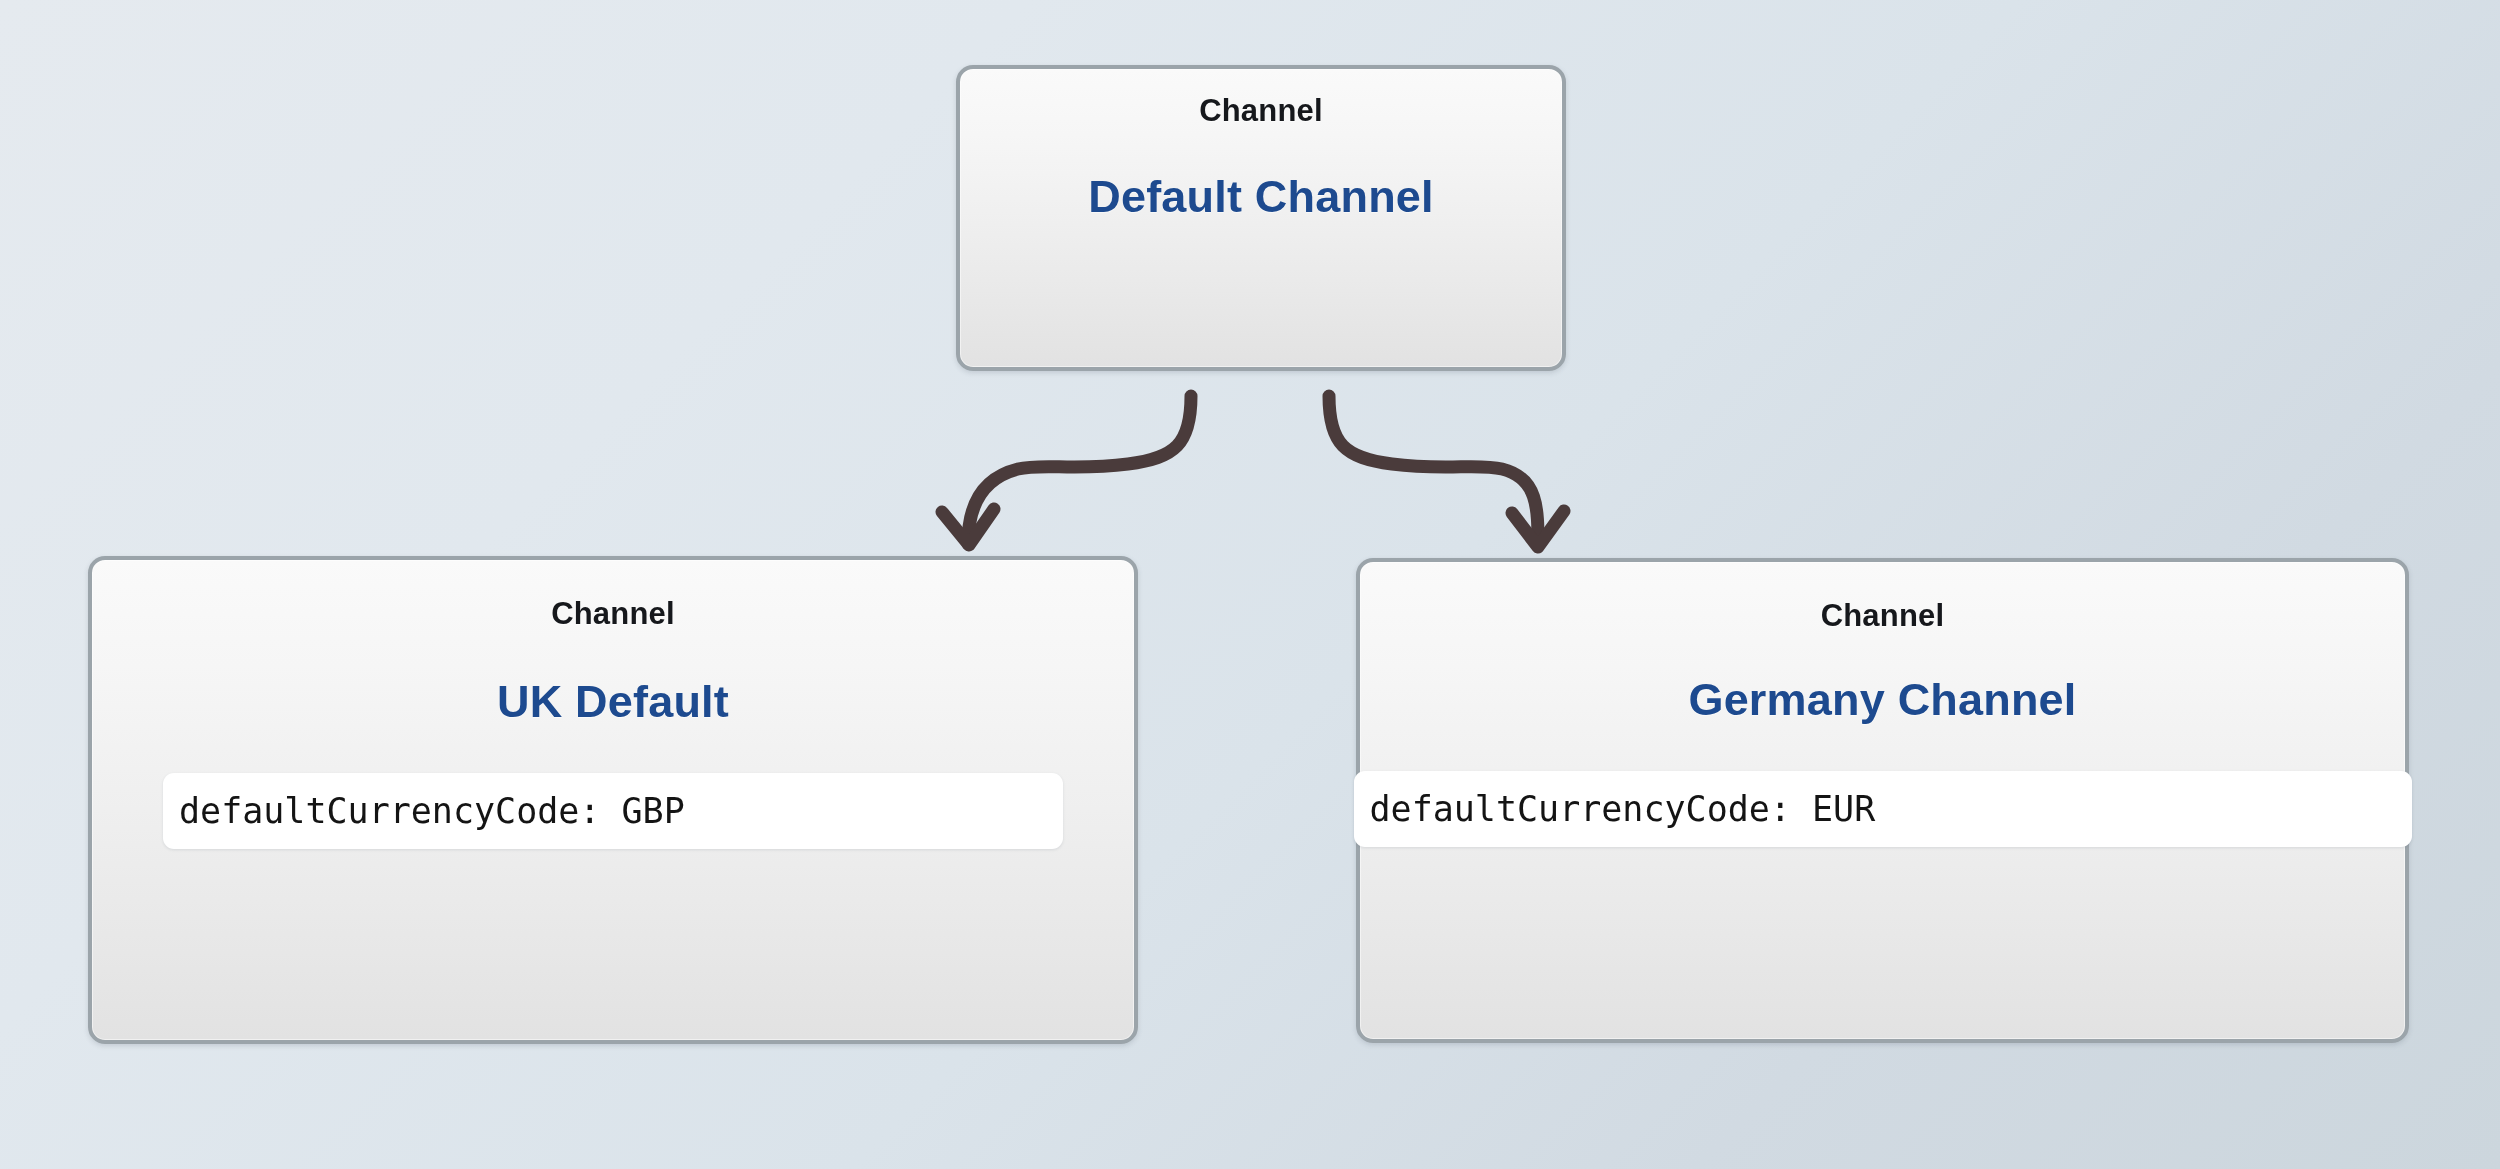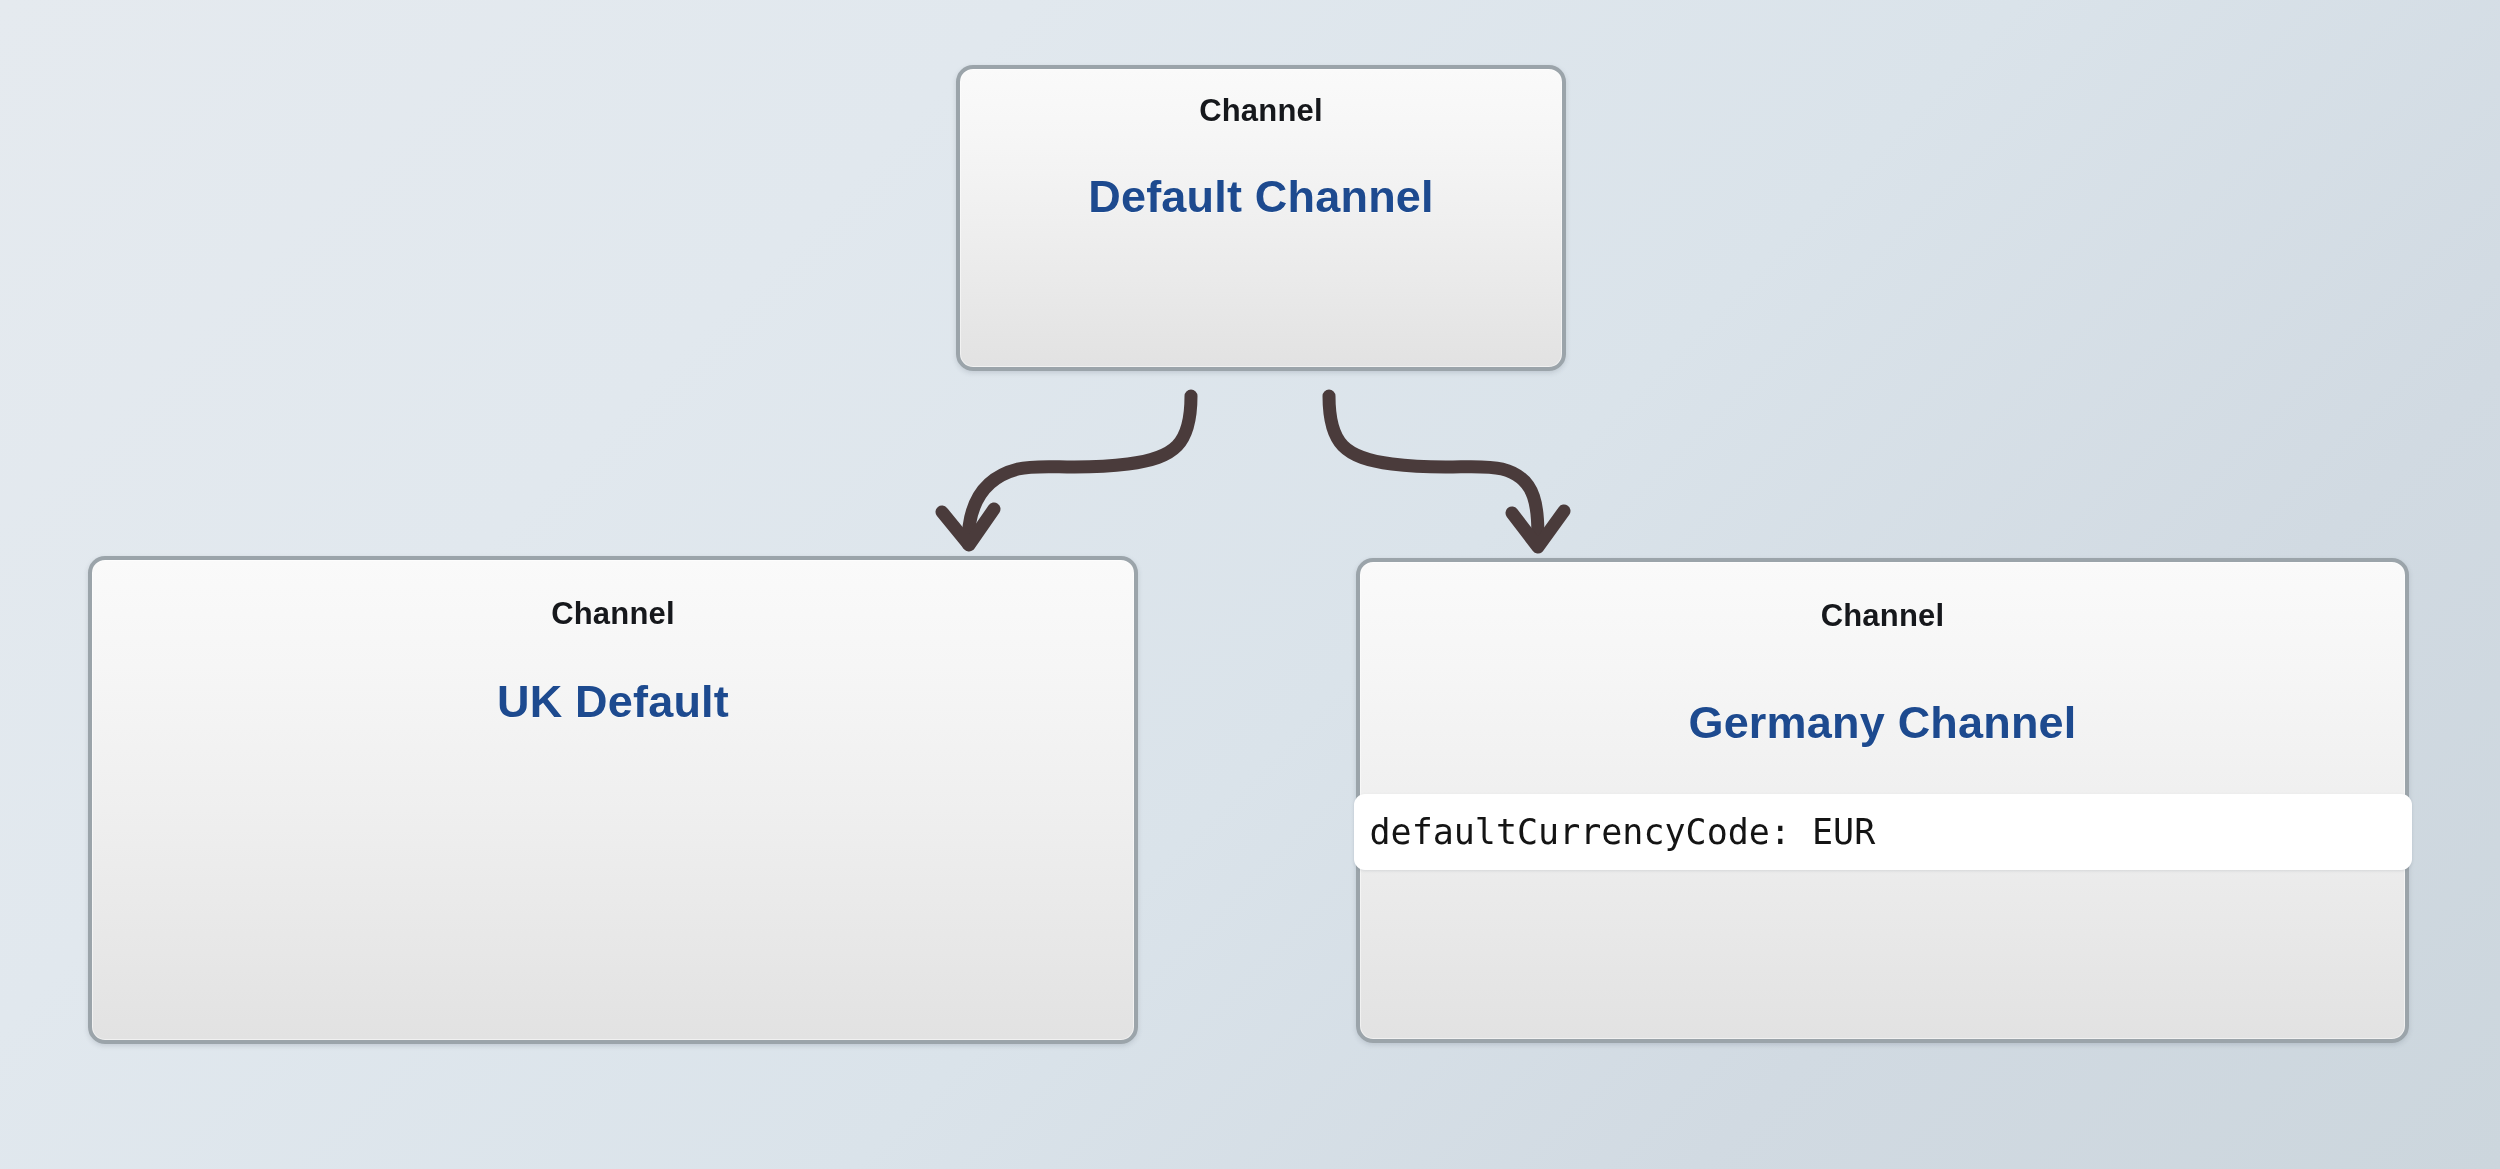--- a/index.html
+++ b/index.html
@@ -92,21 +92,21 @@
     font-weight: bold;
     font-size: 45px;
     letter-spacing: 0.2px;
     text-align: center;
     white-space: nowrap;
     text-shadow: 0 1px 0 rgba(255,255,255,0.55);
   }
 
   .node-root .node-name { margin-top: 42px; }
   .node-left  .node-name { margin-top: 44px; }
-  .node-right .node-name { margin-top: 63px; }
+  .node-right .node-name { margin-top: 40px; }
 
   .prop-list {
     display: flex;
     flex-direction: column;
     align-items: center;
     width: 100%;
   }
 
   .node-left .prop-list  { margin-top: 45px; }
   .node-right .prop-list { margin-top: 45px; }
@@ -156,20 +156,23 @@
   </svg>
 
   <div class="node node-root">
     <div class="node-type">Channel</div>
     <div class="node-name">Default Channel</div>
   </div>
 
   <div class="node node-left">
     <div class="node-type">Channel</div>
     <div class="node-name">UK Default</div>
+    <div class="prop-list">
+      <div class="prop-chip">defaultCurrencyCode: GBP</div>
+    </div>
   </div>
 
   <div class="node node-right">
     <div class="node-type">Channel</div>
     <div class="node-name">Germany Channel</div>
     <div class="prop-list">
       <div class="prop-chip">defaultCurrencyCode: EUR</div>
     </div>
   </div>
 

